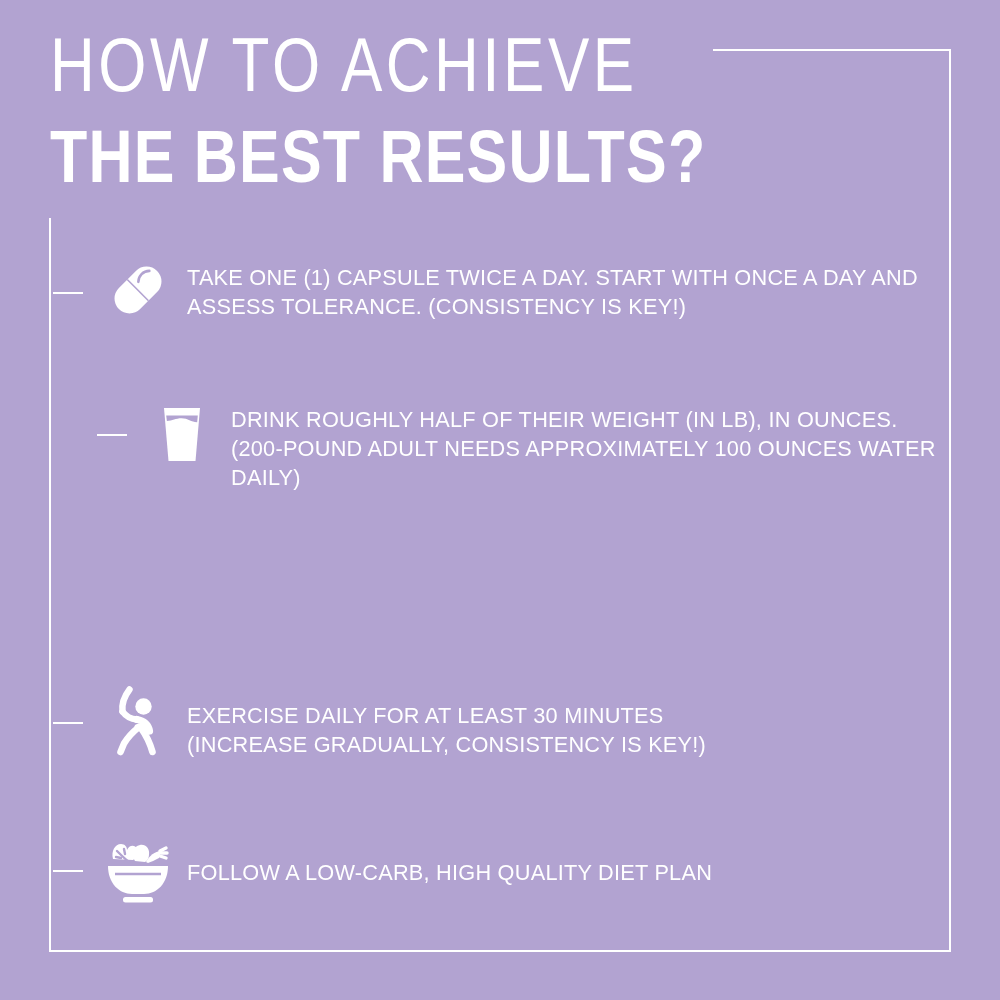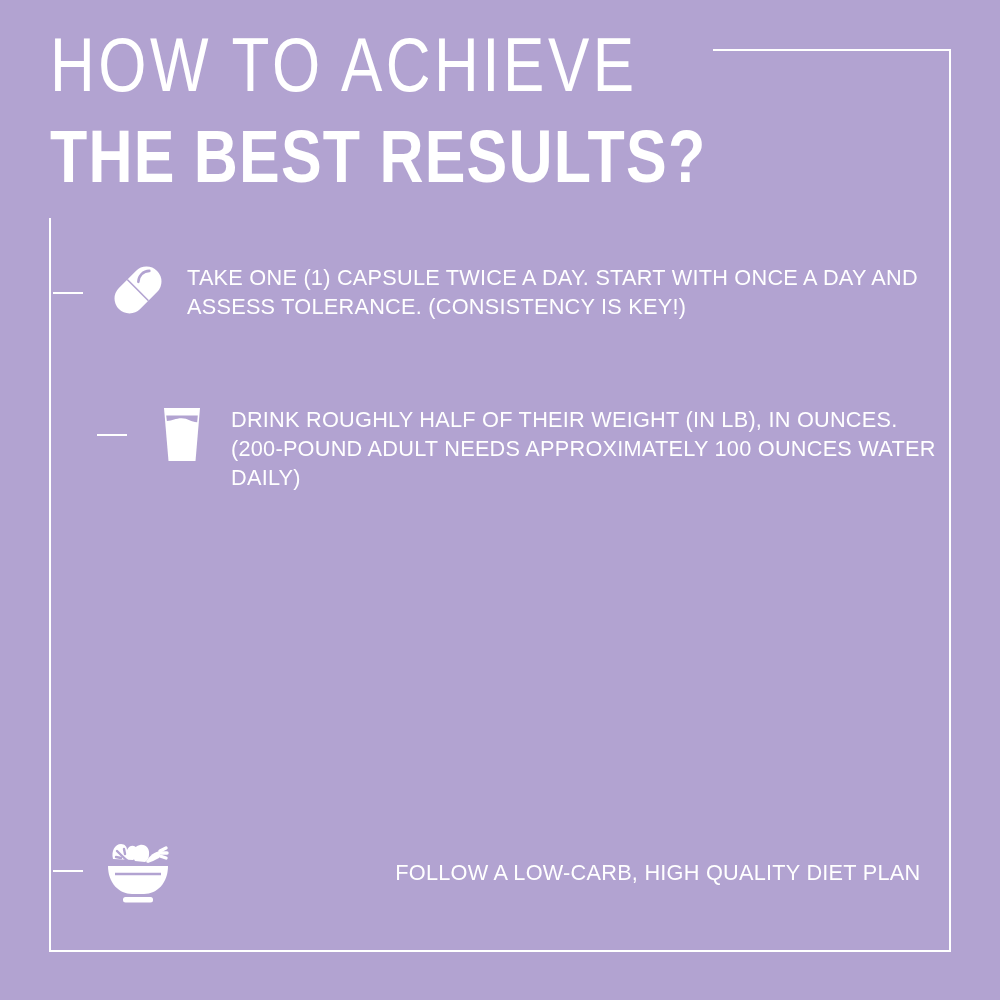--- a/index.html
+++ b/index.html
@@ -158,21 +158,21 @@
   .step-3 { top: 534px; height: 100px; }
   .step-3 .step-tick { top: 44px; }
   .step-3 .step-icon { top: 5px; }
   .step-3 .step-text { top: 0px; }
 
   .step-4 { top: 683px; height: 90px; }
   .step-4 .step-tick { top: 39px; }
   .step-4 .step-icon { top: 0px; }
   .step-4 .step-text { top: 18px; }
 
-  .step-5 { top: 828px; height: 80px; text-align: right; }
+  .step-5 { top: 828px; height: 80px; }
   .step-5 .step-tick { top: 42px; }
   .step-5 .step-icon { top: 3px; }
   .step-5 .step-text { top: 30px; }
 </style>
 </head>
 <body style="background: rgb(178, 163, 209);">
 
 <div id="infographic">
 
   <div class="frame-top-right"></div>
@@ -210,20 +210,36 @@
           <path d="M23.2 21.5 H54.8 L54.2 28.2
                    C48 28.2 45 24.3 38.6 24.3
                    C32.5 24.3 29.5 27.0 23.9 27.0 Z" fill="#b2a3d1"></path>
         </svg>
       </div>
       <div class="step-text">DRINK ROUGHLY HALF OF THEIR WEIGHT (IN LB), IN OUNCES.
 (200-POUND ADULT NEEDS APPROXIMATELY 100 OUNCES WATER DAILY)</div>
     </div>
 
 
+    <div class="step step-4">
+      <div class="step-tick"></div>
+      <div class="step-icon">
+        <svg viewBox="0 0 78 78" xmlns="http://www.w3.org/2000/svg">
+          <circle cx="44.5" cy="23.5" r="8.2" fill="#ffffff"></circle>
+          <path d="M30.5 6.5 C25.5 13 22.5 20 23.5 28.5" stroke="#ffffff" stroke-width="6.4" stroke-linecap="round" fill="none"></path>
+          <path d="M23.5 28.5 C27 33.5 32 36 38 36.5" stroke="#ffffff" stroke-width="6.4" stroke-linecap="round" fill="none"></path>
+          <path d="M38 36.5 C45 37.5 49.5 42 50.5 48" stroke="#ffffff" stroke-width="7.2" stroke-linecap="round" fill="none"></path>
+          <path d="M50.5 48 C48 44 43 42.5 38.5 44" stroke="#ffffff" stroke-width="6" stroke-linecap="round" fill="none"></path>
+          <path d="M40 44 C35 48 29.5 53 25 60.5 L21.5 69" stroke="#ffffff" stroke-width="6.6" stroke-linecap="round" fill="none"></path>
+          <path d="M42 45 C47 52 51 60 53.5 69" stroke="#ffffff" stroke-width="6.6" stroke-linecap="round" fill="none"></path>
+        </svg>
+      </div>
+      <div class="step-text">EXERCISE DAILY FOR AT LEAST 30 MINUTES
+(INCREASE GRADUALLY, CONSISTENCY IS KEY!)</div>
+    </div>
 
     <div class="step step-5">
       <div class="step-tick"></div>
       <div class="step-icon">
         <svg viewBox="0 0 78 78" xmlns="http://www.w3.org/2000/svg">
 
           <path d="M14 28 C12 20 16 13 22 13 C26 13 28 16 28 19
                    C30 14 36 13 38 18 C40 22 38 27 34 29 Z" fill="#ffffff"></path>
           <path d="M18 20 C22 24 26 28 30 31" stroke="#b2a3d1" stroke-width="2.4" fill="none" stroke-linecap="round"></path>
           <path d="M22 27 L17 26" stroke="#b2a3d1" stroke-width="2.4" fill="none" stroke-linecap="round"></path>

